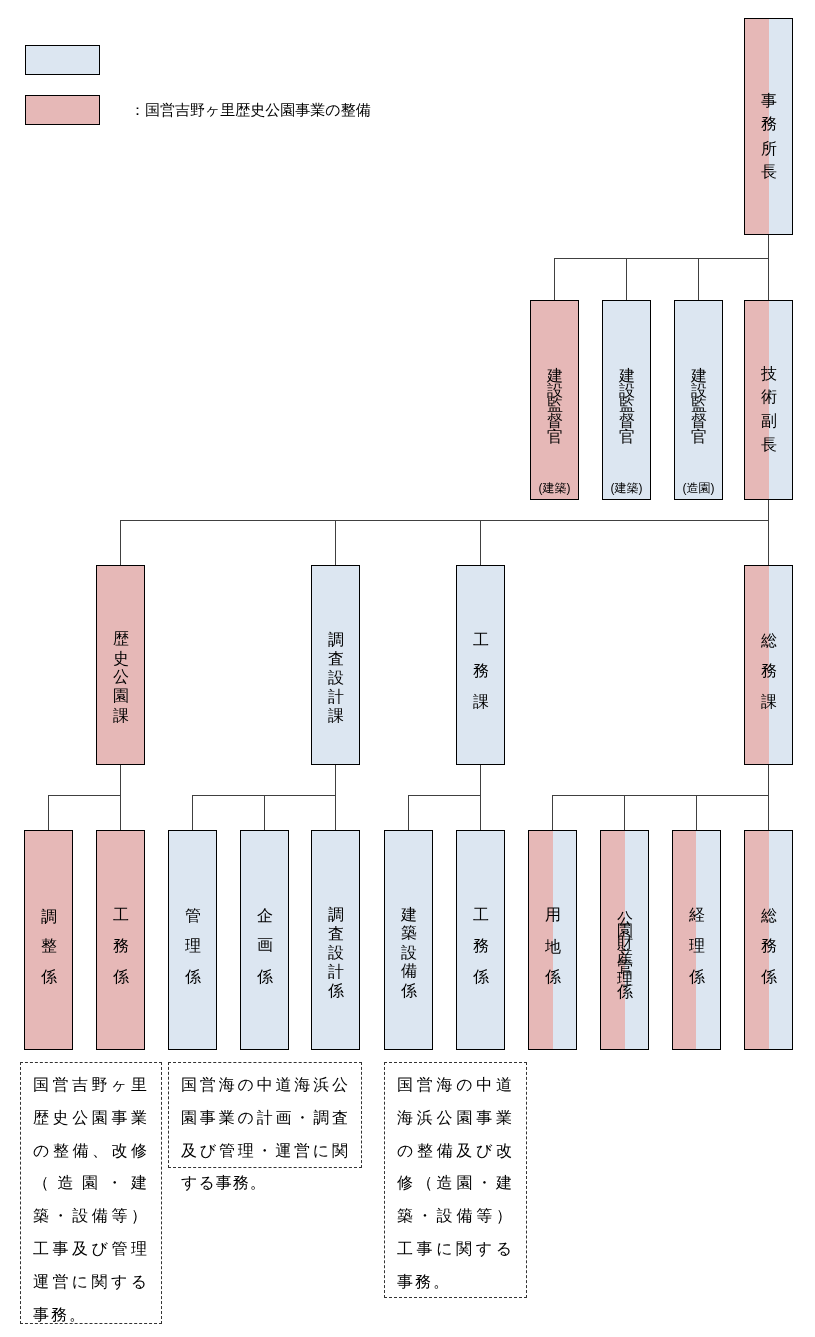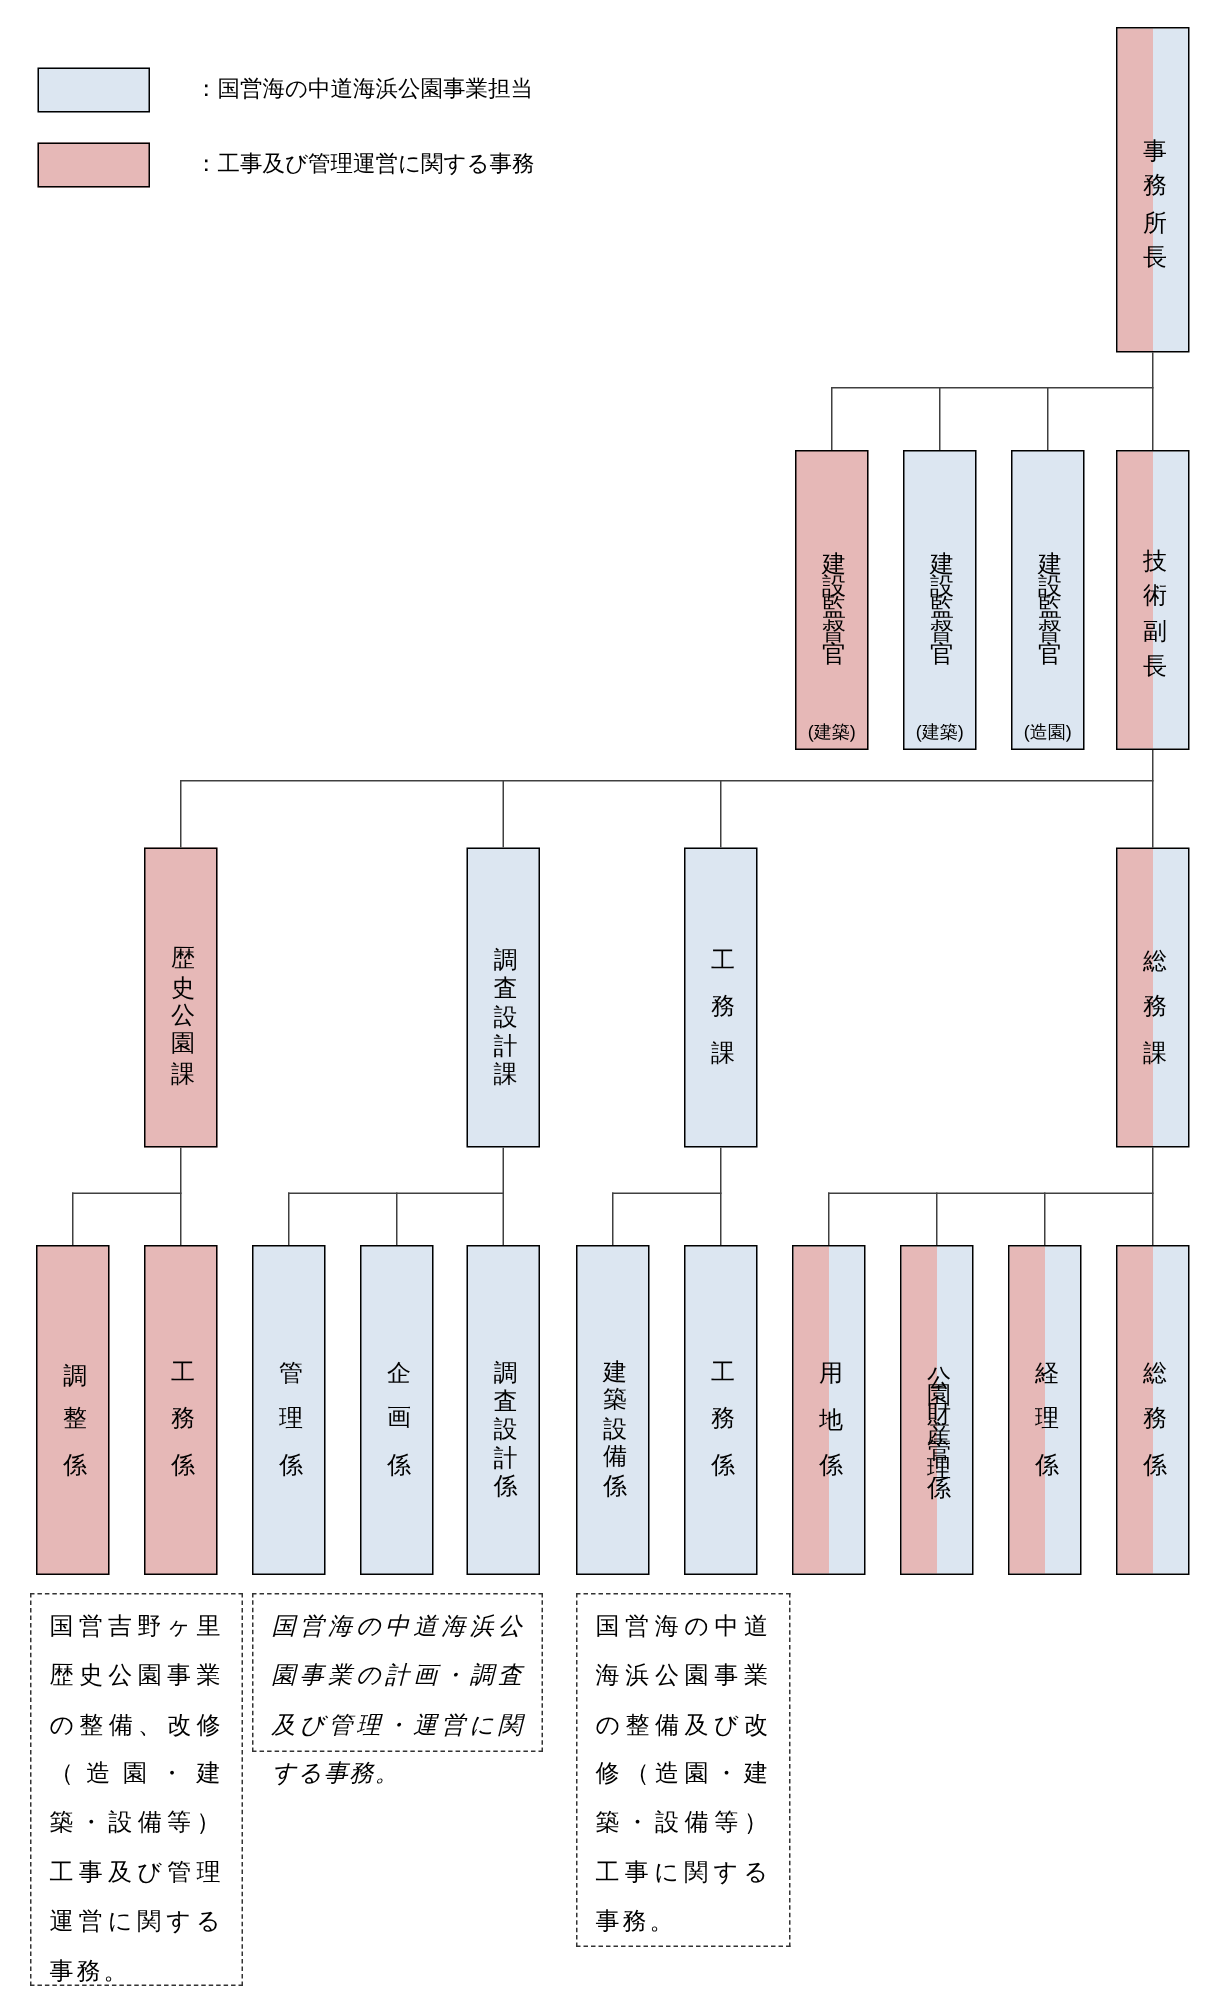--- a/index.html
+++ b/index.html
@@ -22,32 +22,31 @@
   .ls-12 { letter-spacing:12px; }
   .ls-15 { letter-spacing:15px; }
   .ls-19 { letter-spacing:19px; }
   .ls-24 { letter-spacing:24px; }
   .ls-30 { letter-spacing:30px; }
   .suffix { flex:none; font-size:12px; line-height:1; padding-bottom:5px; letter-spacing:0;text-align:center; }
 
   .desc { position:absolute; border:1px dashed #333; background:#fff; color:#000;
           font-size:16px; line-height:2.05; letter-spacing:2px; padding:6px 12px;
           text-align:justify; }
-  .desc.lsp-1 { letter-spacing:1px;font-style:italic; }
+  .desc.lsp-1 { letter-spacing:1px; }
   .desc.lh-19 { line-height:1.9; }
 </style>
 </head>
 <body>
 
 <div class="canvas">
 
   <div class="swatch c-blue" style="left:25px;top:45px"></div>
-  <div class="legend-label" style="left:130px;top:45px">：国営海の中道海浜公園事業担当</div>
   <div class="swatch c-pink" style="left:25px;top:95px"></div>
-  <div class="legend-label" style="left:130px;top:95px">：工事及び管理運営に関する事務</div>
+  <div class="legend-label" style="left:130px;top:95px">：国営吉野ヶ里歴史公園事業の整備</div>
 
   <div>
     <div class="line" style="left:768px;top:235px;width:1px;height:65px"></div>
     <div class="line" style="left:554px;top:258px;width:215px;height:1px"></div>
     <div class="line" style="left:554px;top:258px;width:1px;height:42px"></div>
     <div class="line" style="left:626px;top:258px;width:1px;height:42px"></div>
     <div class="line" style="left:698px;top:258px;width:1px;height:42px"></div>
     <div class="line" style="left:768px;top:500px;width:1px;height:65px"></div>
     <div class="line" style="left:120px;top:520px;width:649px;height:1px"></div>
     <div class="line" style="left:120px;top:520px;width:1px;height:45px"></div>

